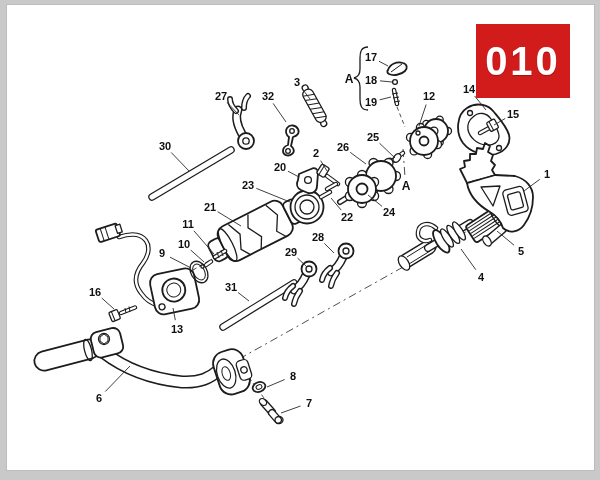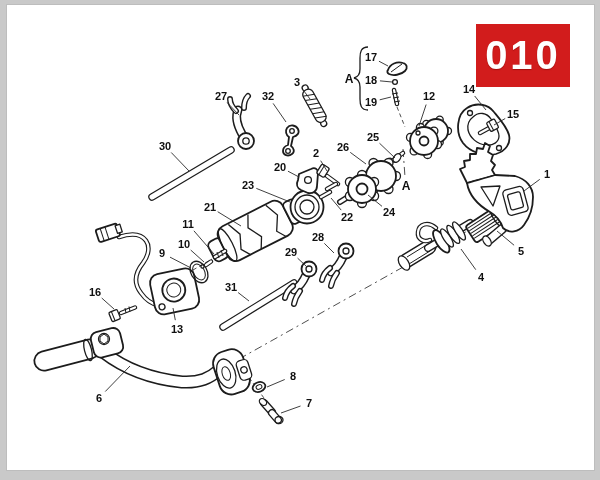--- a/index.html
+++ b/index.html
@@ -1,21 +1,21 @@
 <!DOCTYPE html>
 <html><head>
 <meta charset="utf-8">
 <style>
   html,body{margin:0;padding:0;background:#ffffff;}
   .page{position:relative;width:600px;height:480px;background:#c9c9c9;overflow:hidden;
         font-family:"Liberation Sans",sans-serif;}
   .canvas{position:absolute;left:7px;top:5px;width:587px;height:465px;background:#ffffff;
           outline:1px solid #bdbdbd;}
   .diagram-svg{position:absolute;left:0;top:0;width:600px;height:480px;}
-  .badge{position:absolute;left:476px;top:24px;width:94px;height:63px;background:#d21c1c;color:#ffffff;
+  .badge{position:absolute;left:476px;top:24px;width:94px;height:74px;background:#d21c1c;color:#ffffff;
          display:flex;align-items:center;justify-content:center;
          font-weight:bold;font-size:40px;letter-spacing:3px;
          text-shadow:0 1px 1px rgba(120,0,0,.5);}
   
   .pf{fill:#ffffff;stroke:#1c1c1c;stroke-width:1.8;stroke-linejoin:round;}
   .pf1{fill:#ffffff;stroke:#1c1c1c;stroke-width:1.3;stroke-linejoin:round;}
   .t1{fill:none;stroke:#1c1c1c;stroke-width:1;}
   .t13{fill:none;stroke:#1c1c1c;stroke-width:1.3;}
   .dash{fill:none;stroke:#3a3a3a;stroke-width:0.9;stroke-dasharray:8 4 2 4;}
   .dash2{fill:none;stroke:#3a3a3a;stroke-width:0.9;stroke-dasharray:4 3;}

